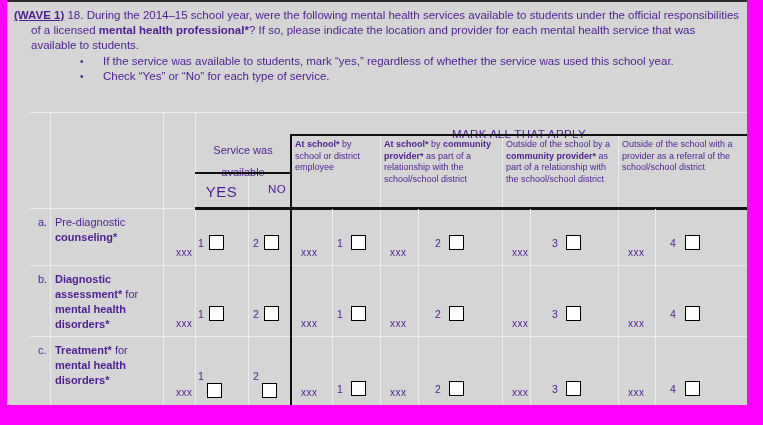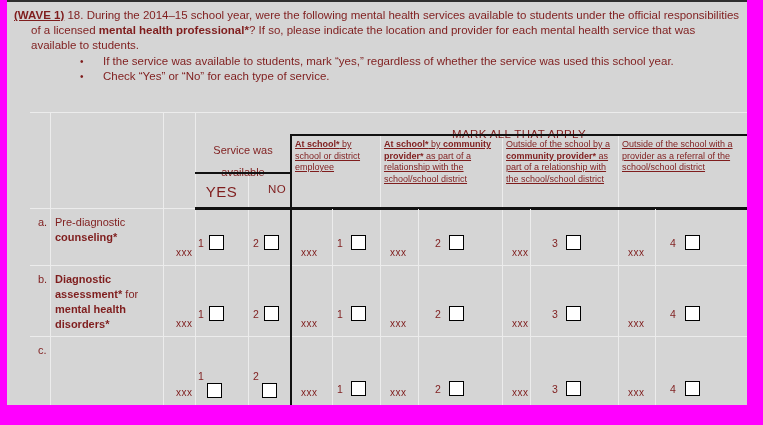--- a/index.html
+++ b/index.html
@@ -1,19 +1,19 @@
 <!DOCTYPE html>
 <html><head>
 <meta charset="utf-8">
 <style>
   html,body{margin:0;padding:0;}
   body{font-family:"Liberation Sans","DejaVu Sans",sans-serif;}
   .canvas{position:relative;width:763px;height:425px;background:#ff00ff;overflow:hidden;}
   .topline{position:absolute;left:7px;top:0;width:740px;height:2px;background:#2e2e2e;}
-  .doc{position:absolute;left:7px;top:2px;width:740px;height:403px;background:#d5d5d5;color:#7f1d1d;}
+  .doc{position:absolute;left:7px;top:2px;width:740px;height:403px;background:#d5d5d5;color:#4c1d95;}
 
   
   .question{position:absolute;left:7px;top:6px;width:727px;font-size:11.5px;line-height:15px;}
   .qlead{padding-left:17px;text-indent:-17px;}
   .wave{font-weight:bold;text-decoration:underline;}
   .b{font-weight:bold;}
   .bullets{margin-top:1px;}
   .bullet{display:flex;margin-left:66px;}
   .bullet-glyph{width:23px;flex:0 0 23px;font-size:10px;line-height:15px;}
   .bullet-text{max-width:607px;text-align:right;}
@@ -21,21 +21,21 @@
   
   .tbl{position:absolute;left:23px;top:110px;width:717px;height:293px;}
   .vline{position:absolute;width:1px;background:#ececec;}
   .hline{position:absolute;height:1px;background:#ececec;}
   .darkline{position:absolute;background:#111;}
 
   .h-markall{position:absolute;left:261px;top:16px;width:456px;text-align:center;font-size:11.5px;letter-spacing:.4px;}
   .h-service{position:absolute;left:165px;top:27px;width:96px;text-align:center;font-size:11px;line-height:22px;}
   .h-yes{position:absolute;left:165px;top:71px;width:53px;text-align:center;font-size:15px;letter-spacing:.5px;}
   .h-no{position:absolute;left:218px;top:71px;width:58px;text-align:center;font-size:11.5px;letter-spacing:.5px;}
-  .h-mcol{position:absolute;top:27px;font-size:9px;line-height:11.5px;padding:0 4px;box-sizing:border-box;text-decoration:underline;}
+  .h-mcol{position:absolute;top:27px;font-size:9px;line-height:11.5px;padding:0 4px;box-sizing:border-box;}
   .h-m1{left:261px;width:89px;}
   .h-m2{left:350px;width:122px;}
   .h-m3{left:472px;width:116px;}
   .h-m4{left:588px;width:129px;}
 
   .trow{position:absolute;left:0;width:717px;}
   .row-a{top:97px;height:56px;}
   .row-b{top:154px;height:70px;}
   .row-c{top:225px;height:68px;}
   .cell{position:absolute;top:0;height:100%;}
@@ -226,20 +226,21 @@
             <span class="codebox">
               <span class="code">4</span>
               <span class="cb"></span>
             </span>
           </div>
       </div>
 
       <div class="trow row-c">
         <div class="cell c-stub">
           <span class="marker">c.</span>
+          <span class="name"><span></span><span class="b">Treatment*</span><span> for </span><span class="b">mental health disorders*</span></span>
         </div>
         <div class="cell c-xxx">
             <span class="xxx">xxx</span>
           </div>
         <div class="cell c-yes">
             <span class="codebox">
               <span class="code">1</span>
               <span class="cb"></span>
             </span>
           </div>

